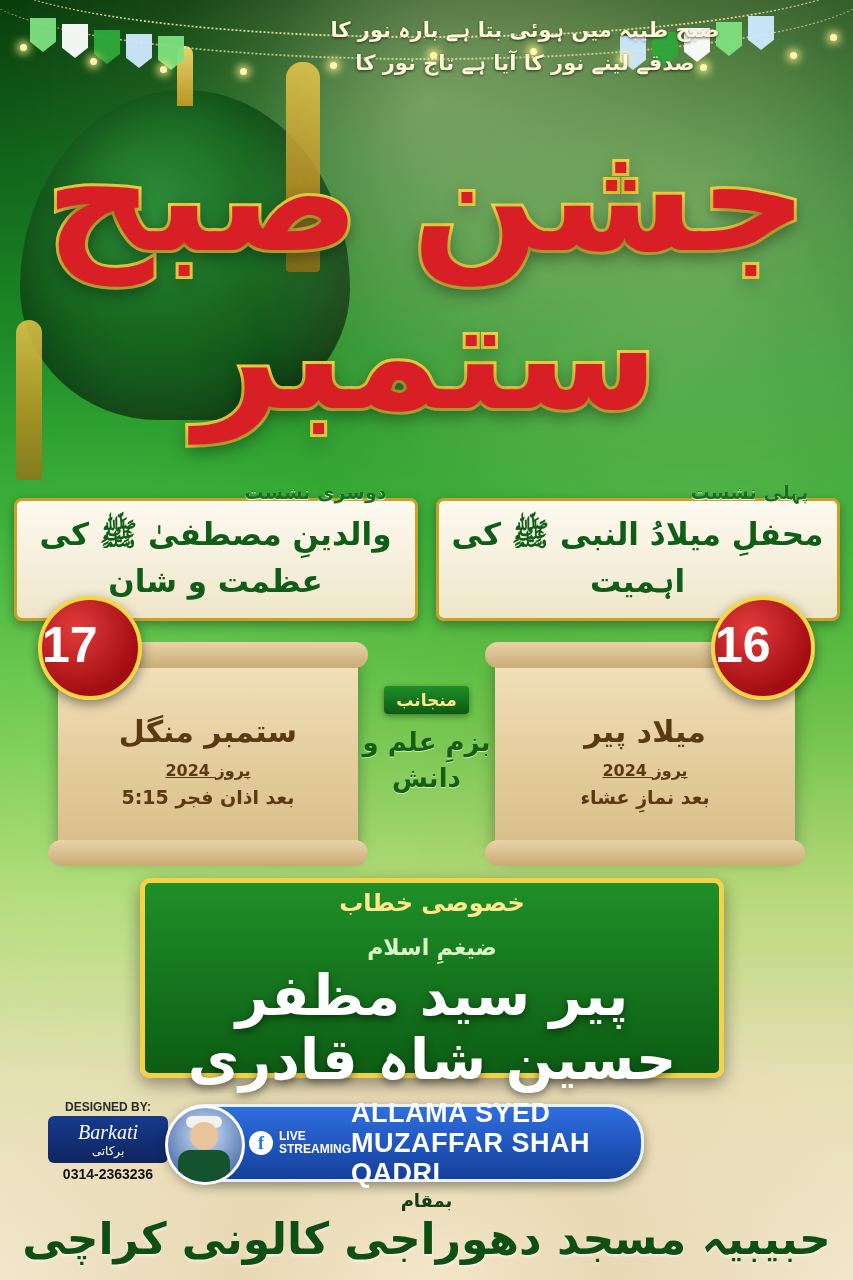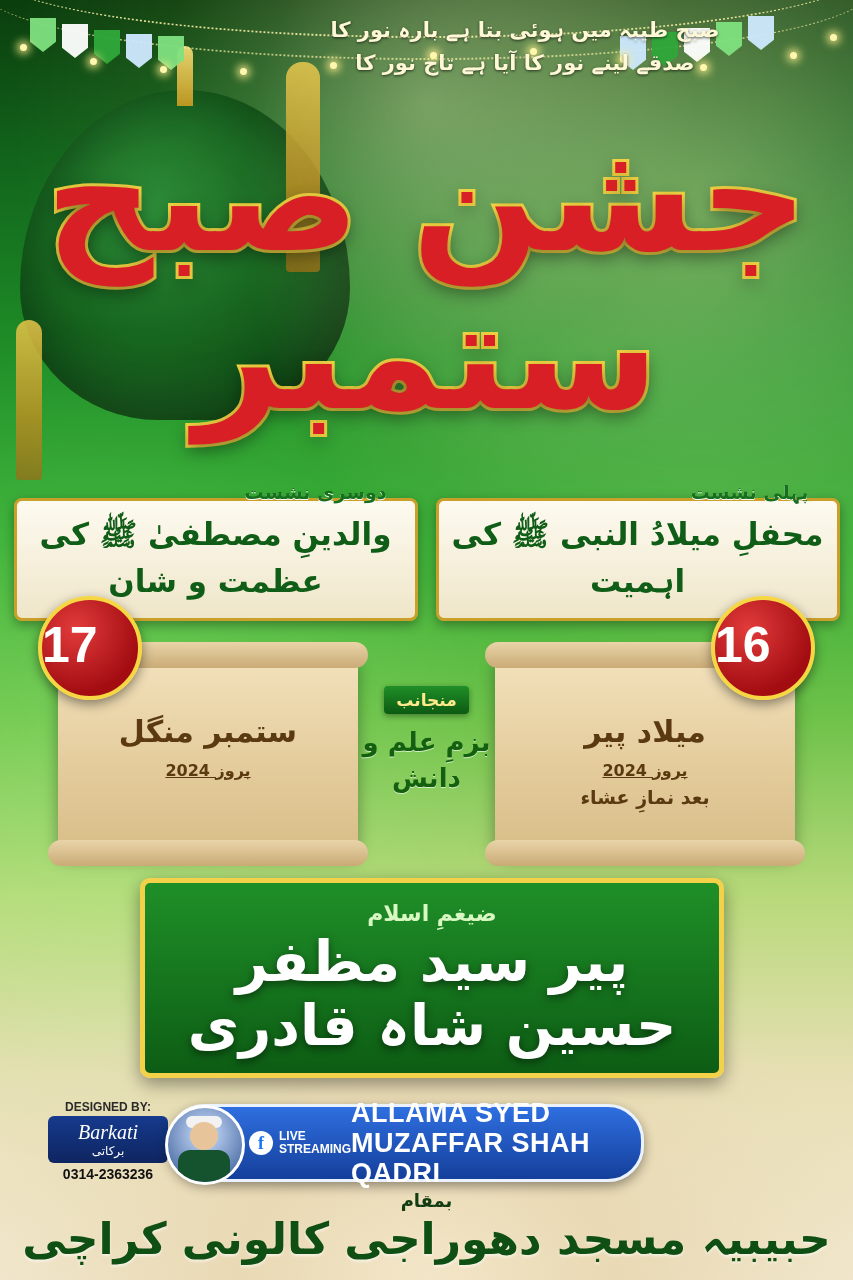--- a/index.html
+++ b/index.html
@@ -297,31 +297,33 @@
         <div class="dline2">بروز 2024</div>
         <div class="dline3">بعد نمازِ عشاء</div>
       </div>
     </div>
     <div class="daybadge badge-right">16</div>
 
     <div class="scroll scroll-left">
       <div class="scroll-body">
         <div class="dline1">ستمبر منگل</div>
         <div class="dline2">بروز 2024</div>
+        <div class="dline3">بعد اذان فجر 5:15</div>
       </div>
     </div>
     <div class="daybadge badge-left">17</div>
 
     <div class="mid-tag">
       <div class="ribbon">منجانب</div>
       <div class="mid-text">بزمِ علم و دانش</div>
     </div>
   </div>
 
   <div class="speaker">
+    <div class="khitab">خصوصی خطاب</div>
     <div class="laqab">ضیغمِ اسلام</div>
     <div class="sname">پیر سید مظفر حسین شاہ قادری</div>
   </div>
 
   <div class="designer">
     <div class="dlabel">DESIGNED BY:</div>
     <div class="dbox">
       <div class="dname">Barkati</div>
       <div class="durdu">برکاتی</div>
     </div>

